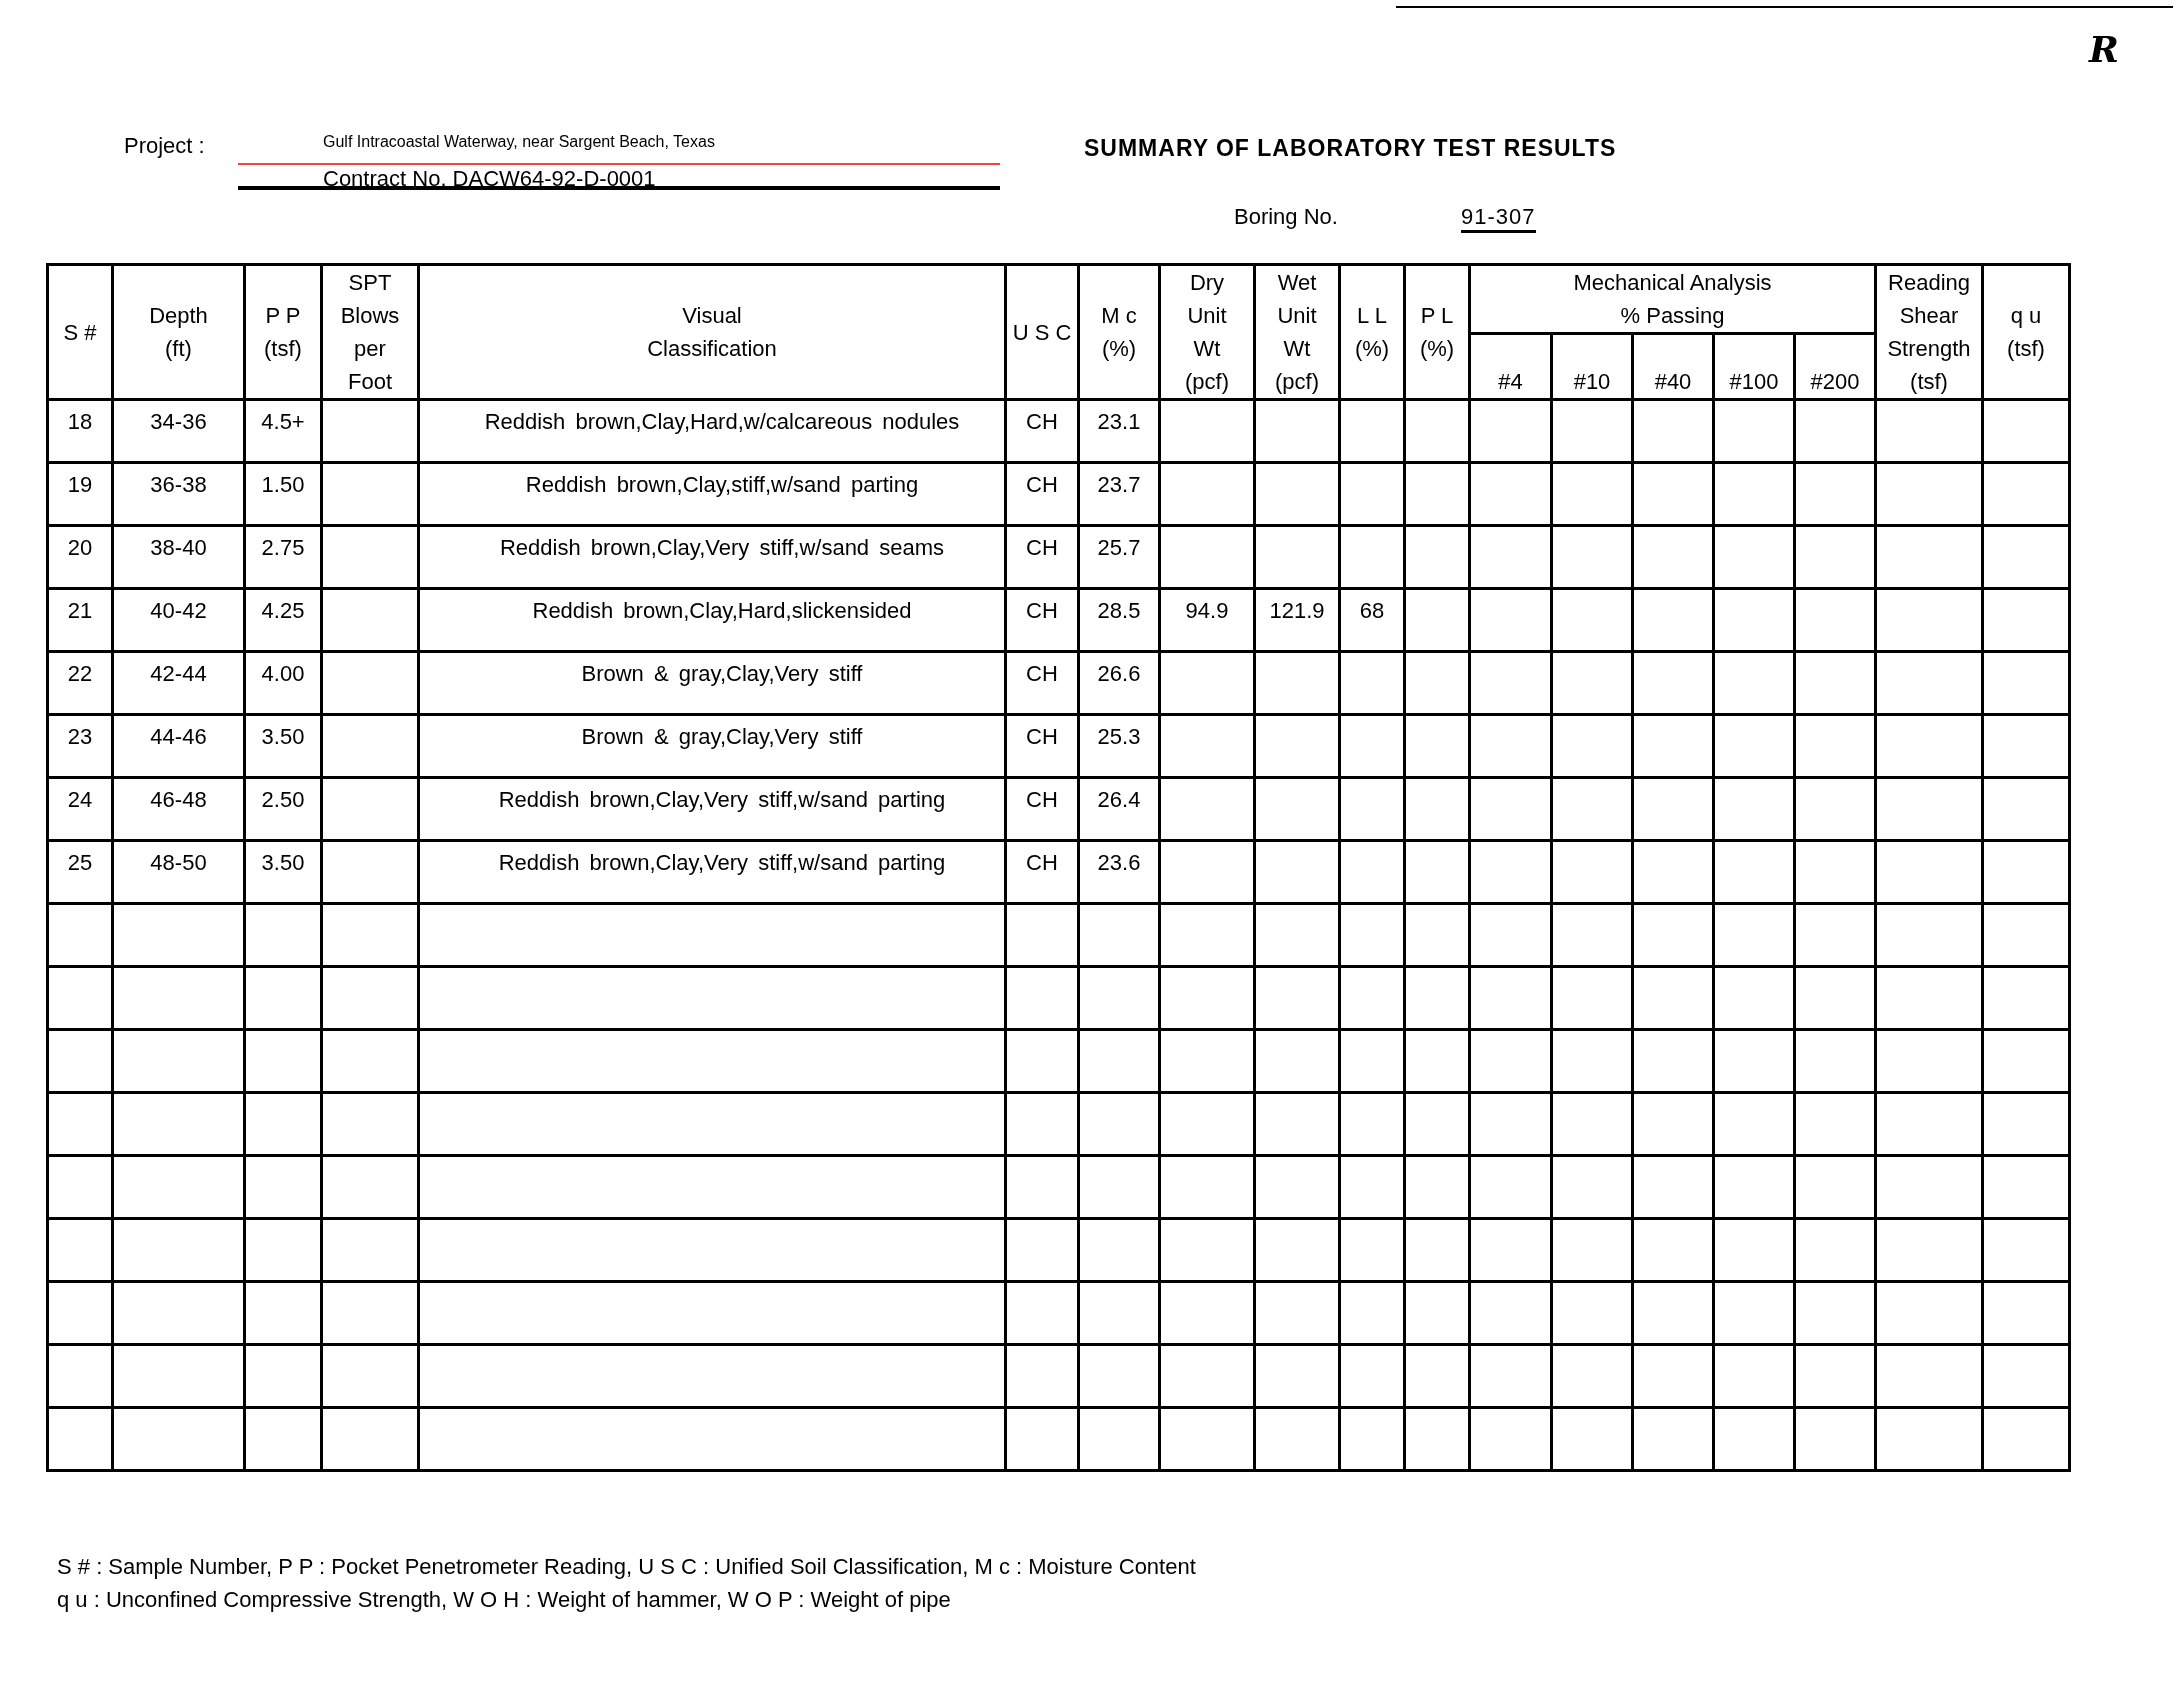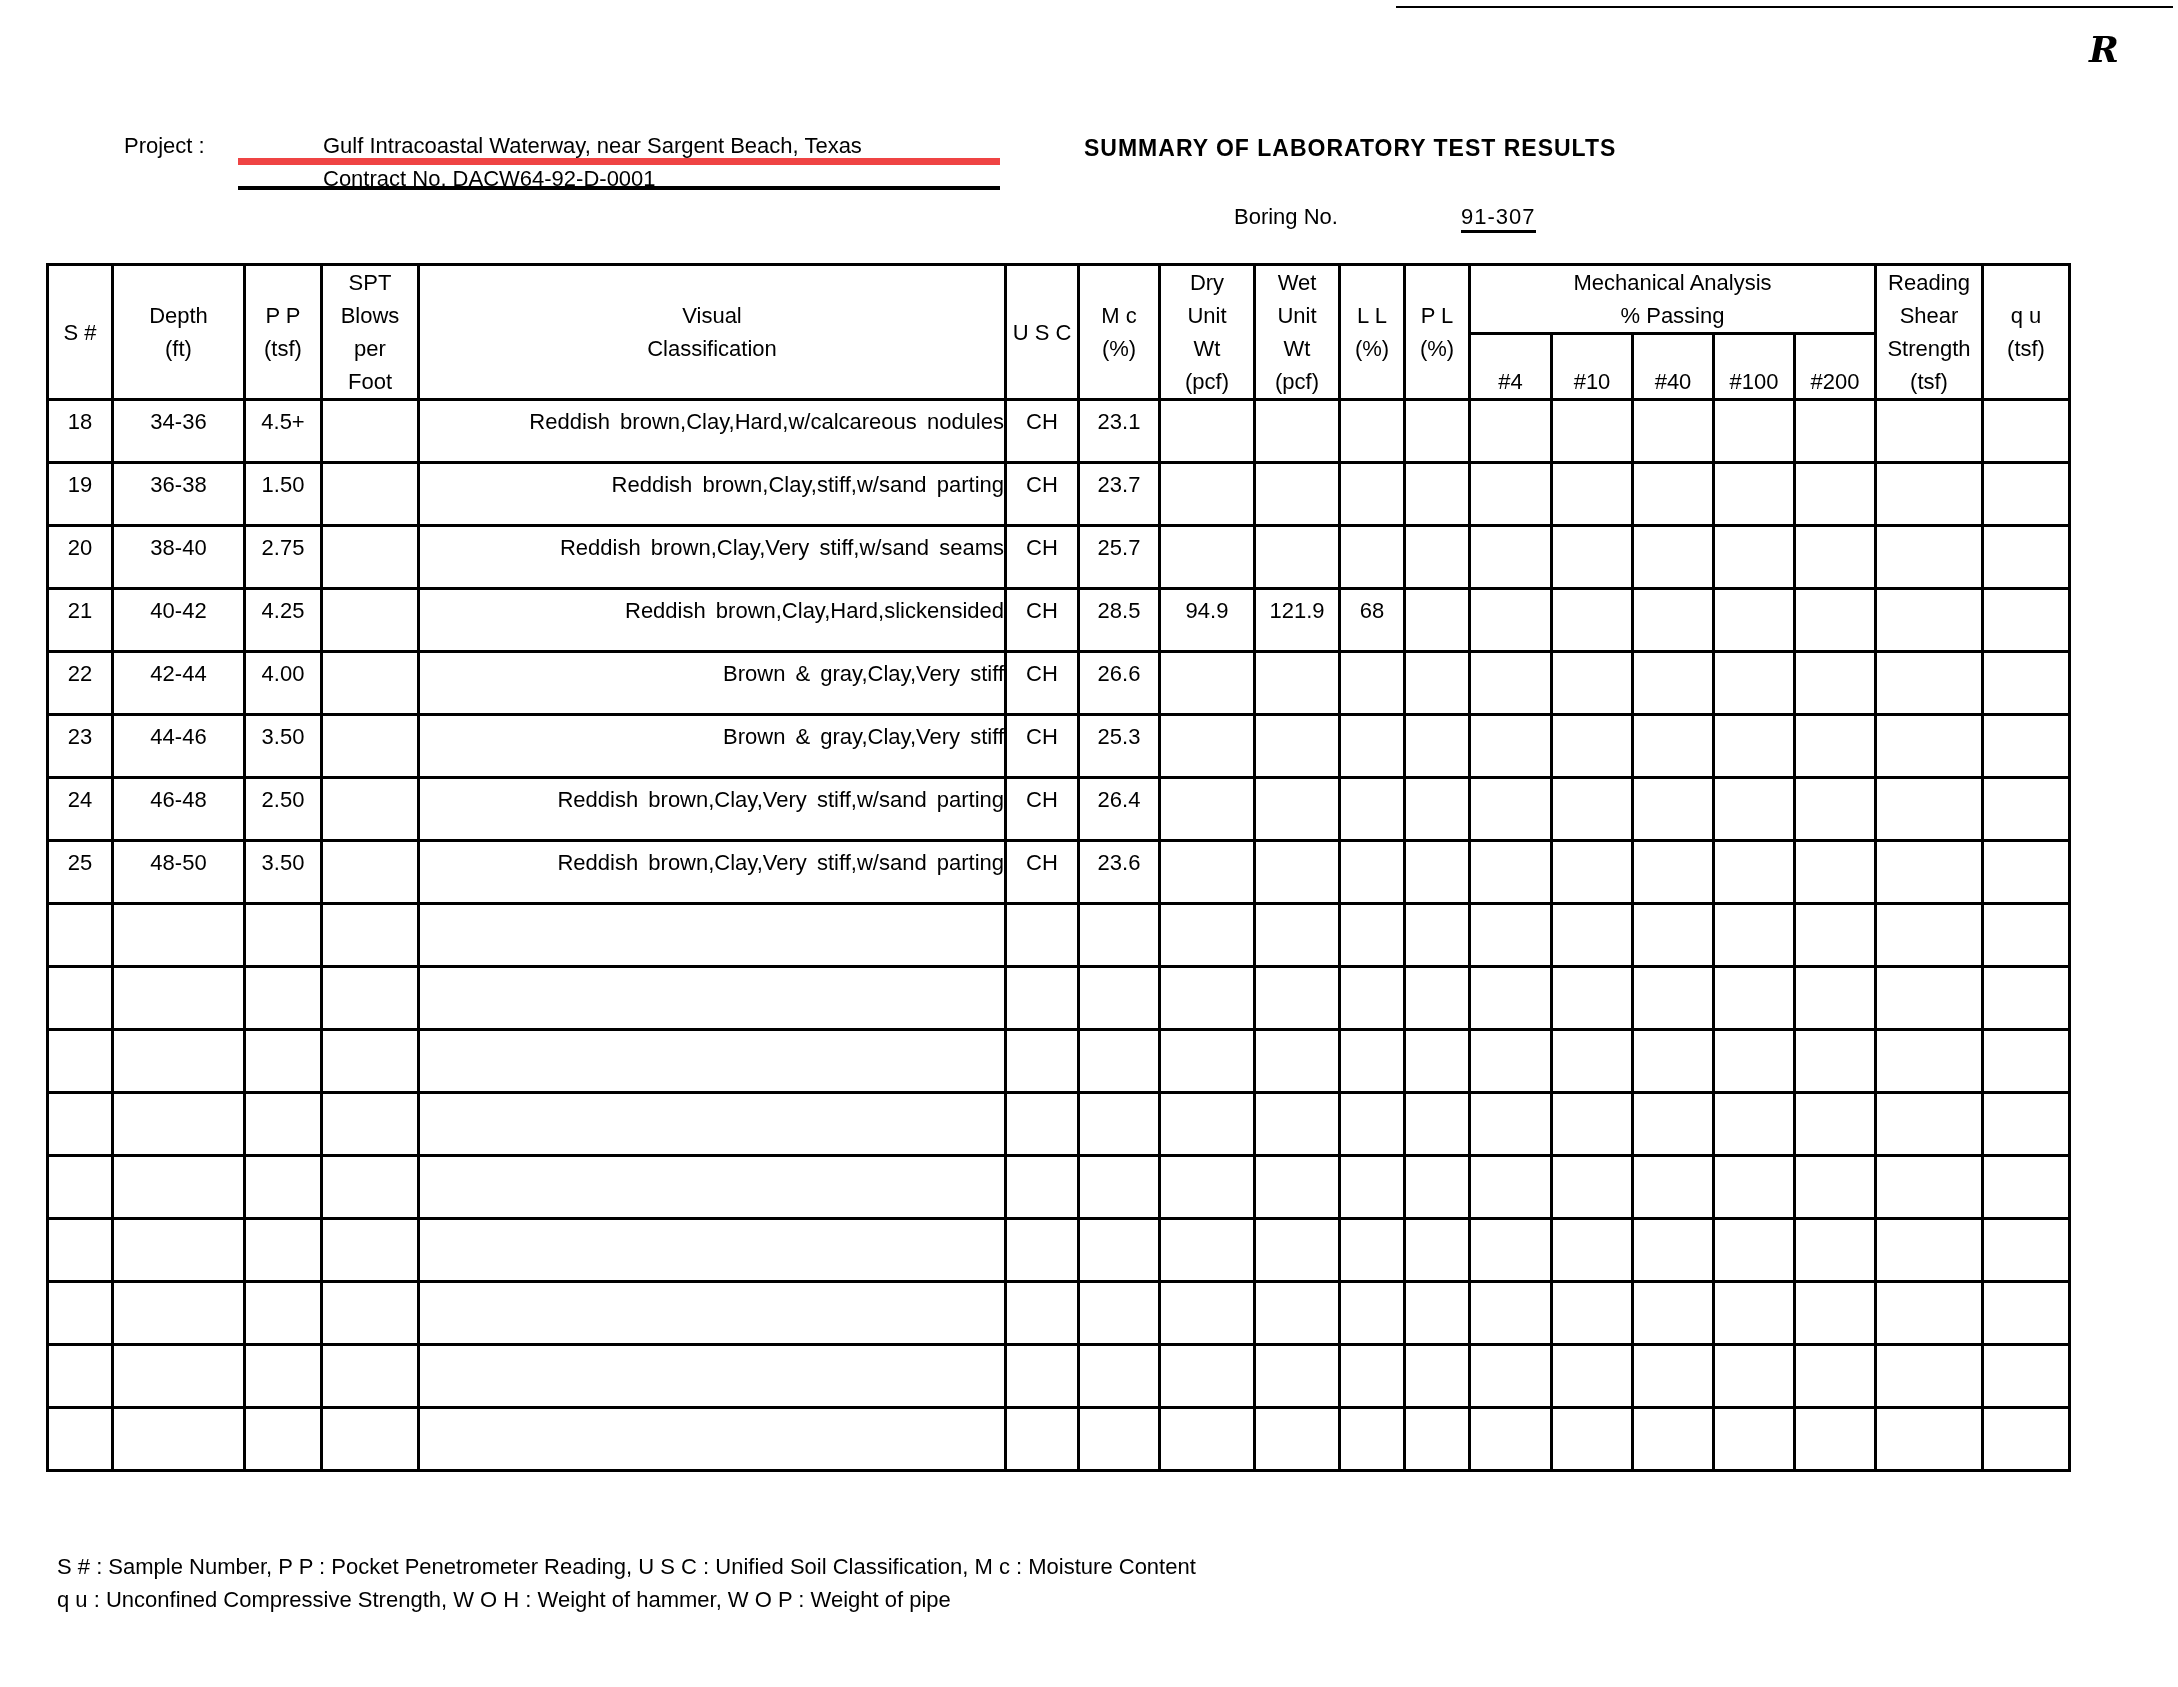--- a/index.html
+++ b/index.html
@@ -2,35 +2,35 @@
 <html><head>
 <meta charset="utf-8">
 <style>
   html, body { margin: 0; padding: 0; background: #ffffff; }
   body { width: 2178px; height: 1687px; position: relative; overflow: hidden;
          font-family: "Liberation Sans", sans-serif; color: #000; }
   .topline { position: absolute; left: 1396px; top: 6px; width: 777px; height: 2px; background: #000; }
   .initial { position: absolute; left: 2089px; top: 28px; font-family: "DejaVu Serif", serif;
              font-size: 36px; font-weight: bold; font-style: italic; }
   .proj-label { position: absolute; left: 124px; top: 133px; font-size: 22px; }
-  .proj-line1 { position: absolute; left: 238px; top: 133px; width: 762px; border-bottom: 7px solid #ef4444;
-                font-size: 22px; padding-left: 85px; box-sizing: border-box; height: 32px; }
+  .proj-line1 { position: absolute; left: 238px; top: 133px; width: 762px; border-bottom: 2px solid #ef4444;
+                font-size: 16px; padding-left: 85px; box-sizing: border-box; height: 32px; }
   .proj-line2 { position: absolute; left: 238px; top: 166px; width: 762px; border-bottom: 4px solid #000000;
                 font-size: 22px; padding-left: 85px; box-sizing: border-box; height: 24px; }
   .title { position: absolute; left: 1084px; top: 135px; font-size: 23px; font-weight: bold; letter-spacing: 1px; }
   .boring-label { position: absolute; left: 1234px; top: 204px; font-size: 22px; }
   .boring-val { position: absolute; left: 1461px; top: 204px; font-size: 22px; border-bottom: 3px solid #000; letter-spacing: 1px; }
 
   table.lab { position: absolute; left: 46px; top: 263px; border-collapse: collapse; table-layout: fixed;
               width: 2018px; }
   table.lab td, table.lab th { border: 3px solid #000; padding: 0; font-weight: normal; font-size: 22px;
               vertical-align: top; text-align: center; }
   table.lab th { line-height: 33px; vertical-align: middle; }
   table.lab tr.data td { height: 63px; padding-top: 8px; box-sizing: border-box; }
-  table.lab td.cls { text-align: right; padding-left: 20px; word-spacing: 4px; }
+  table.lab td.cls { text-align: center; padding-left: 20px; word-spacing: 4px; }
   table.lab th.sub { height: 63px; vertical-align: bottom; }
   .legend { position: absolute; left: 57px; font-size: 22px; margin-top: 21px; }
 </style>
 </head>
 <body>
 
 <div class="topline"></div>
 <div class="initial">R</div>
 
 <div class="proj-label">Project :</div>

